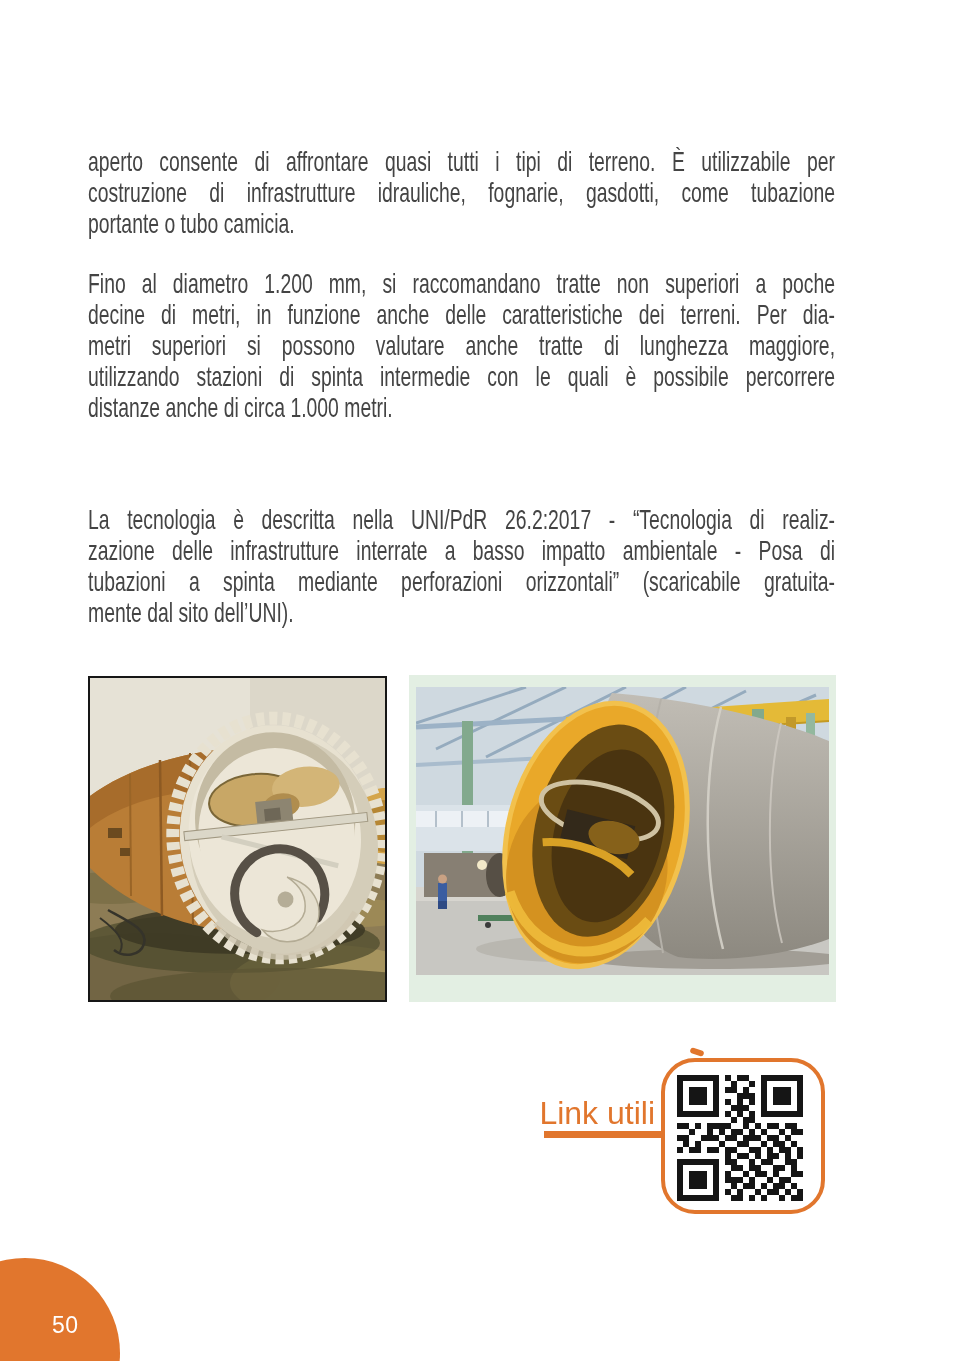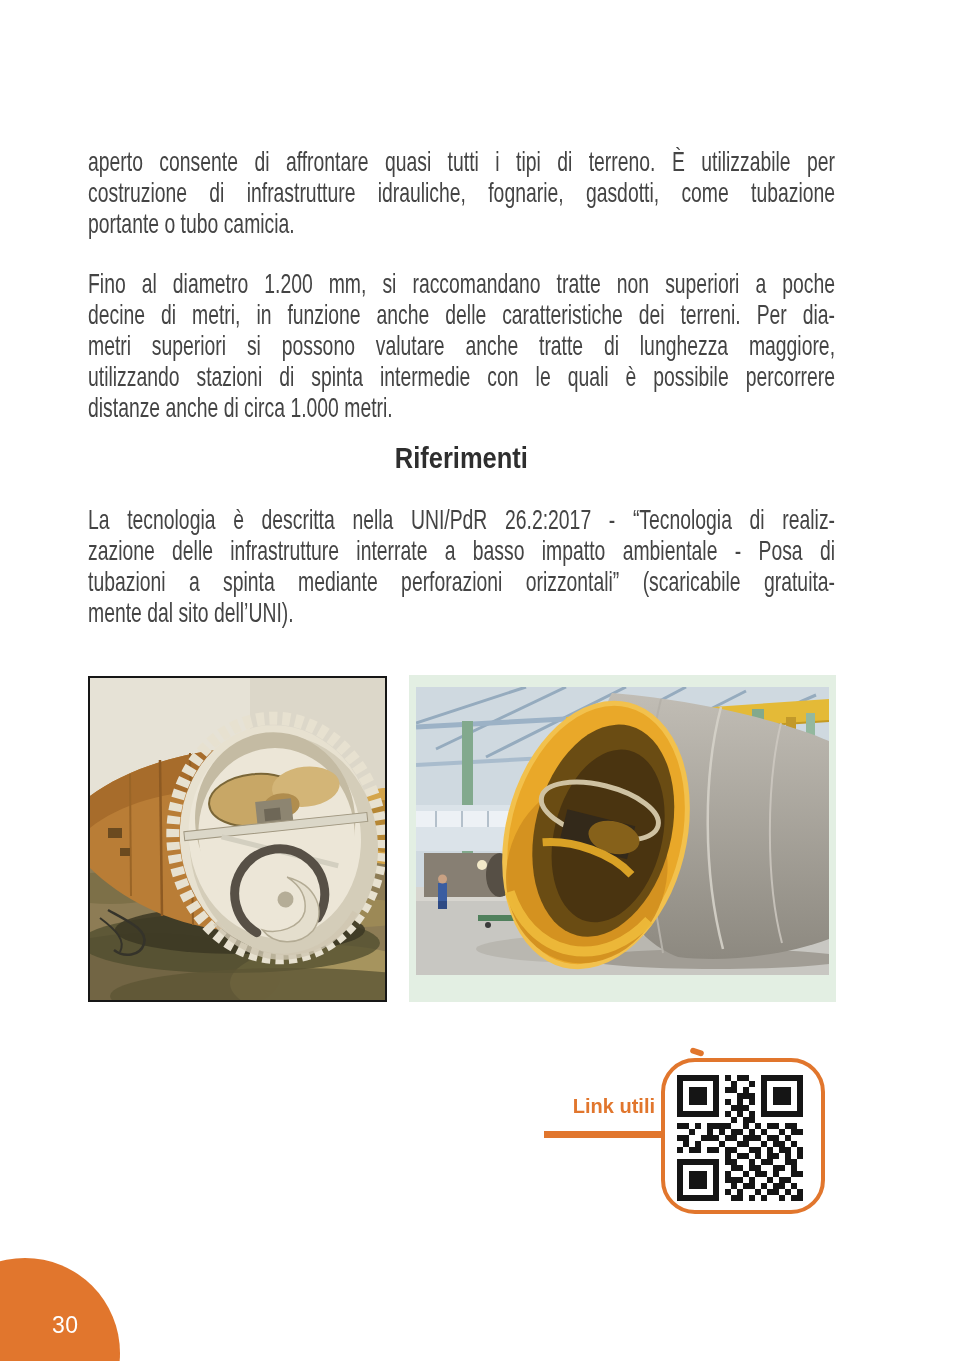--- a/index.html
+++ b/index.html
@@ -23,21 +23,21 @@
   
   .photo-left{position:absolute;left:88px;top:654px;width:295px;height:322px;
               border:2px solid #161616;background:#ddd8cb;}
   .photo-right{position:absolute;left:409px;top:653px;width:427px;height:327px;
                background:#e3efe3;}
   .photo-right svg{position:absolute;left:7px;top:12px;}
   .photo-left svg,.photo-right svg{display:block;}
 
   
   .link-label{position:absolute;left:420px;top:1073px;width:235px;text-align:right;
-              font-size:20px;font-weight:700;color:#e1762d;}
+              font-size:32px;font-weight:400;color:#e1762d;}
   .link-underline{position:absolute;left:544px;top:1109px;width:124px;height:7px;background:#e1762d;}
   .qr-notch{position:absolute;left:690px;top:1027px;width:14px;height:6px;background:#e1762d;
             transform:rotate(18deg);border-radius:3px;}
   .qr-frame{position:absolute;left:661px;top:1036px;width:164px;height:156px;box-sizing:border-box;
             border:4px solid #e1762d;border-radius:34px;background:#ffffff;}
   .qr-code{position:absolute;left:677px;top:1053px;width:126px;height:126px;}
 
   
   .page-blob{position:absolute;left:-70px;top:1236px;width:190px;height:190px;
              border-radius:50%;background:#e1762d;}
@@ -56,23 +56,20 @@
     </div>
 
   <div class="para" id="para-2">
       <div class="line">Fino al diametro 1.200 mm, si raccomandano tratte non superiori a poche</div>
       <div class="line">decine di metri, in funzione anche delle caratteristiche dei terreni. Per dia-</div>
       <div class="line">metri superiori si possono valutare anche tratte di lunghezza maggiore,</div>
       <div class="line">utilizzando stazioni di spinta intermedie con le quali è possibile percorrere</div>
       <div class="line last">distanze anche di circa 1.000 metri.</div>
     </div>
 
-  <div class="heading">
-    <span>Riferimenti</span>
-  </div>
 
   <div class="para" id="para-3">
       <div class="line">La tecnologia è descritta nella UNI/PdR 26.2:2017 - “Tecnologia di realiz-</div>
       <div class="line">zazione delle infrastrutture interrate a basso impatto ambientale - Posa di</div>
       <div class="line">tubazioni a spinta mediante perforazioni orizzontali” (scaricabile gratuita-</div>
       <div class="line last">mente dal sito dell’UNI).</div>
     </div>
 
   <div class="photo-left">
     <svg width="295" height="322" viewBox="0 0 295 322">
@@ -435,15 +432,15 @@
         <rect x="10" y="20" width="1" height="1" fill="#151515"></rect>
         <rect x="12" y="20" width="1" height="1" fill="#151515"></rect>
         <rect x="14" y="20" width="1" height="1" fill="#151515"></rect>
         <rect x="17" y="20" width="1" height="1" fill="#151515"></rect>
         <rect x="19" y="20" width="1" height="1" fill="#151515"></rect>
         <rect x="20" y="20" width="1" height="1" fill="#151515"></rect>
       </svg>
     </div>
 
   <div class="page-blob"></div>
-  <div class="page-number">30</div>
+  <div class="page-number">50</div>
 
 </div>
 
 </body></html>

